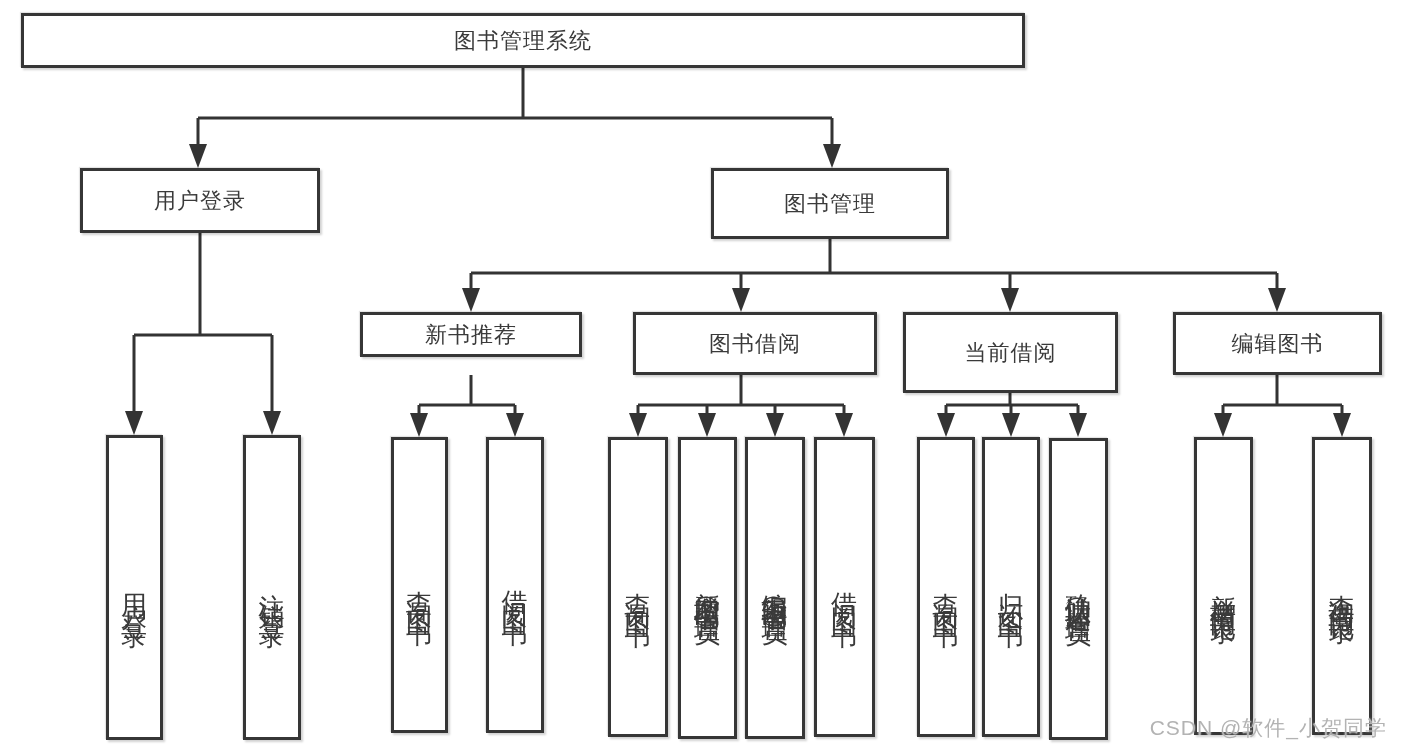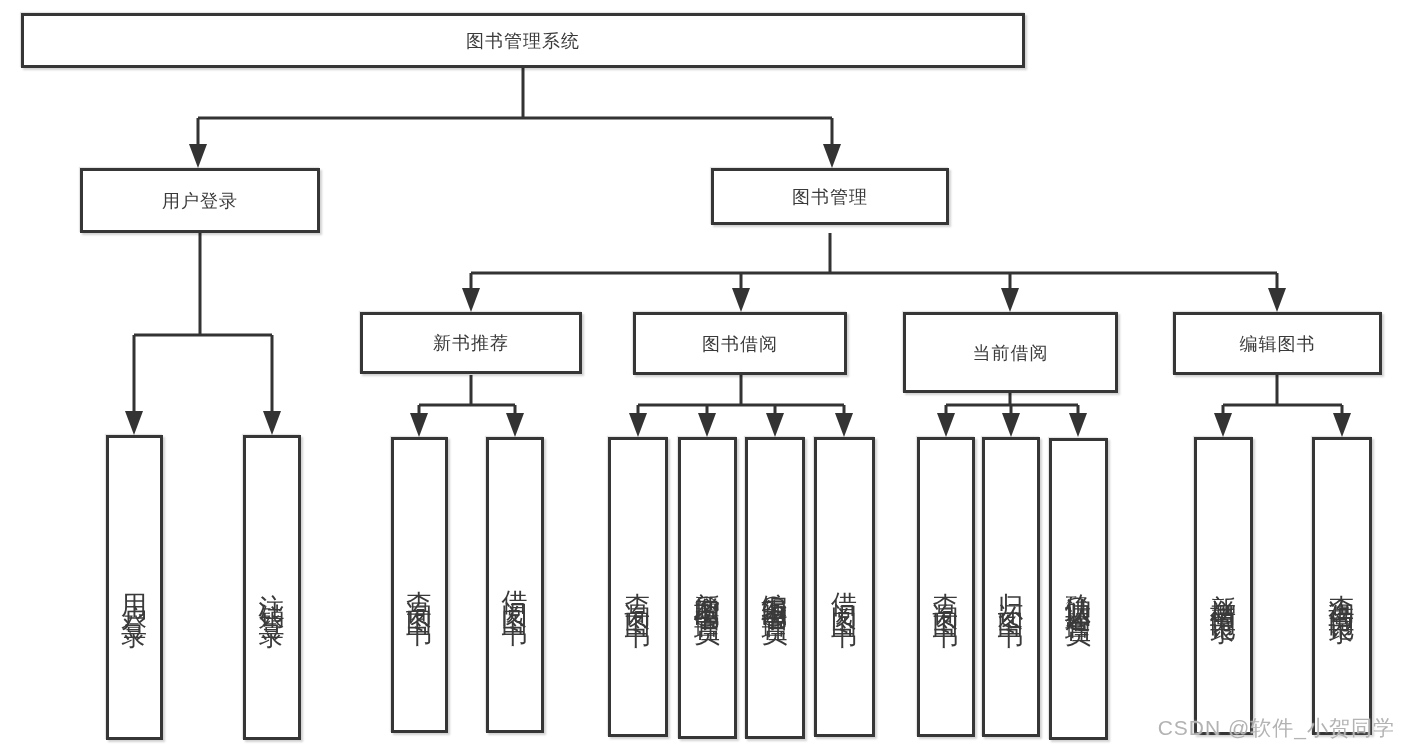--- a/index.html
+++ b/index.html
@@ -14,34 +14,34 @@
   .box{
     position:absolute;
     box-sizing:border-box;
     border:3px solid #363636;
     background:#ffffff;
     box-shadow:2px 2px 2px rgba(0,0,0,0.18), -1px -1px 1px rgba(0,0,0,0.10);
     display:flex;align-items:center;justify-content:center;
     color:#3a3a3a;
     z-index:2;
   }
-  .h-box{font-size:18px;letter-spacing:1px;white-space:nowrap;}
+  .h-box{font-size:22px;letter-spacing:1px;white-space:nowrap;}
   .v-box span{
     writing-mode:vertical-rl;
     text-orientation:mixed;
     font-size:26px;
     line-height:1;
     white-space:nowrap;
   }
   .ls4 span{letter-spacing:10px;padding-top:10px;}
   .ls6 span{letter-spacing:5px;padding-top:5px;}
   .ls9 span{letter-spacing:4px;padding-top:4px;}
   #watermark{
     position:absolute;
-    right:10px;bottom:5px;
+    right:18px;bottom:5px;
     font-size:21px;
     color:#b3b3b3;
     text-shadow:0 0 2px rgba(255,255,255,0.9);
     letter-spacing:1px;
     z-index:3;
     white-space:nowrap;
   }
 </style>
 </head>
 <body>
@@ -86,24 +86,24 @@
       <polygon points="1002,413 1020,413 1011,437"></polygon>
       <polygon points="1069,413 1087,413 1078,437"></polygon>
       <polygon points="1214,413 1232,413 1223,437"></polygon>
       <polygon points="1333,413 1351,413 1342,437"></polygon>
     </g>
   </svg>
 
   <div class="box h-box" style="left:21px;top:13px;width:1004px;height:55px;">图书管理系统</div>
 
   <div class="box h-box" style="left:80px;top:168px;width:240px;height:65px;">用户登录</div>
-  <div class="box h-box" style="left:711px;top:168px;width:238px;height:57px;">图书管理</div>
+  <div class="box h-box" style="left:711px;top:168px;width:238px;height:71px;">图书管理</div>
 
-  <div class="box h-box" style="left:360px;top:312px;width:222px;height:62px;">新书推荐</div>
-  <div class="box h-box" style="left:633px;top:312px;width:214px;height:63px;">图书借阅</div>
+  <div class="box h-box" style="left:360px;top:312px;width:222px;height:45px;">新书推荐</div>
+  <div class="box h-box" style="left:633px;top:312px;width:244px;height:63px;">图书借阅</div>
   <div class="box h-box" style="left:903px;top:312px;width:215px;height:81px;">当前借阅</div>
   <div class="box h-box" style="left:1173px;top:312px;width:209px;height:63px;">编辑图书</div>
 
   <div class="box v-box ls4" style="left:106px;top:435px;width:57px;height:305px;">
     <span>用户登录</span>
   </div>
   <div class="box v-box ls4" style="left:243px;top:435px;width:58px;height:305px;">
     <span>注销登录</span>
   </div>
 

